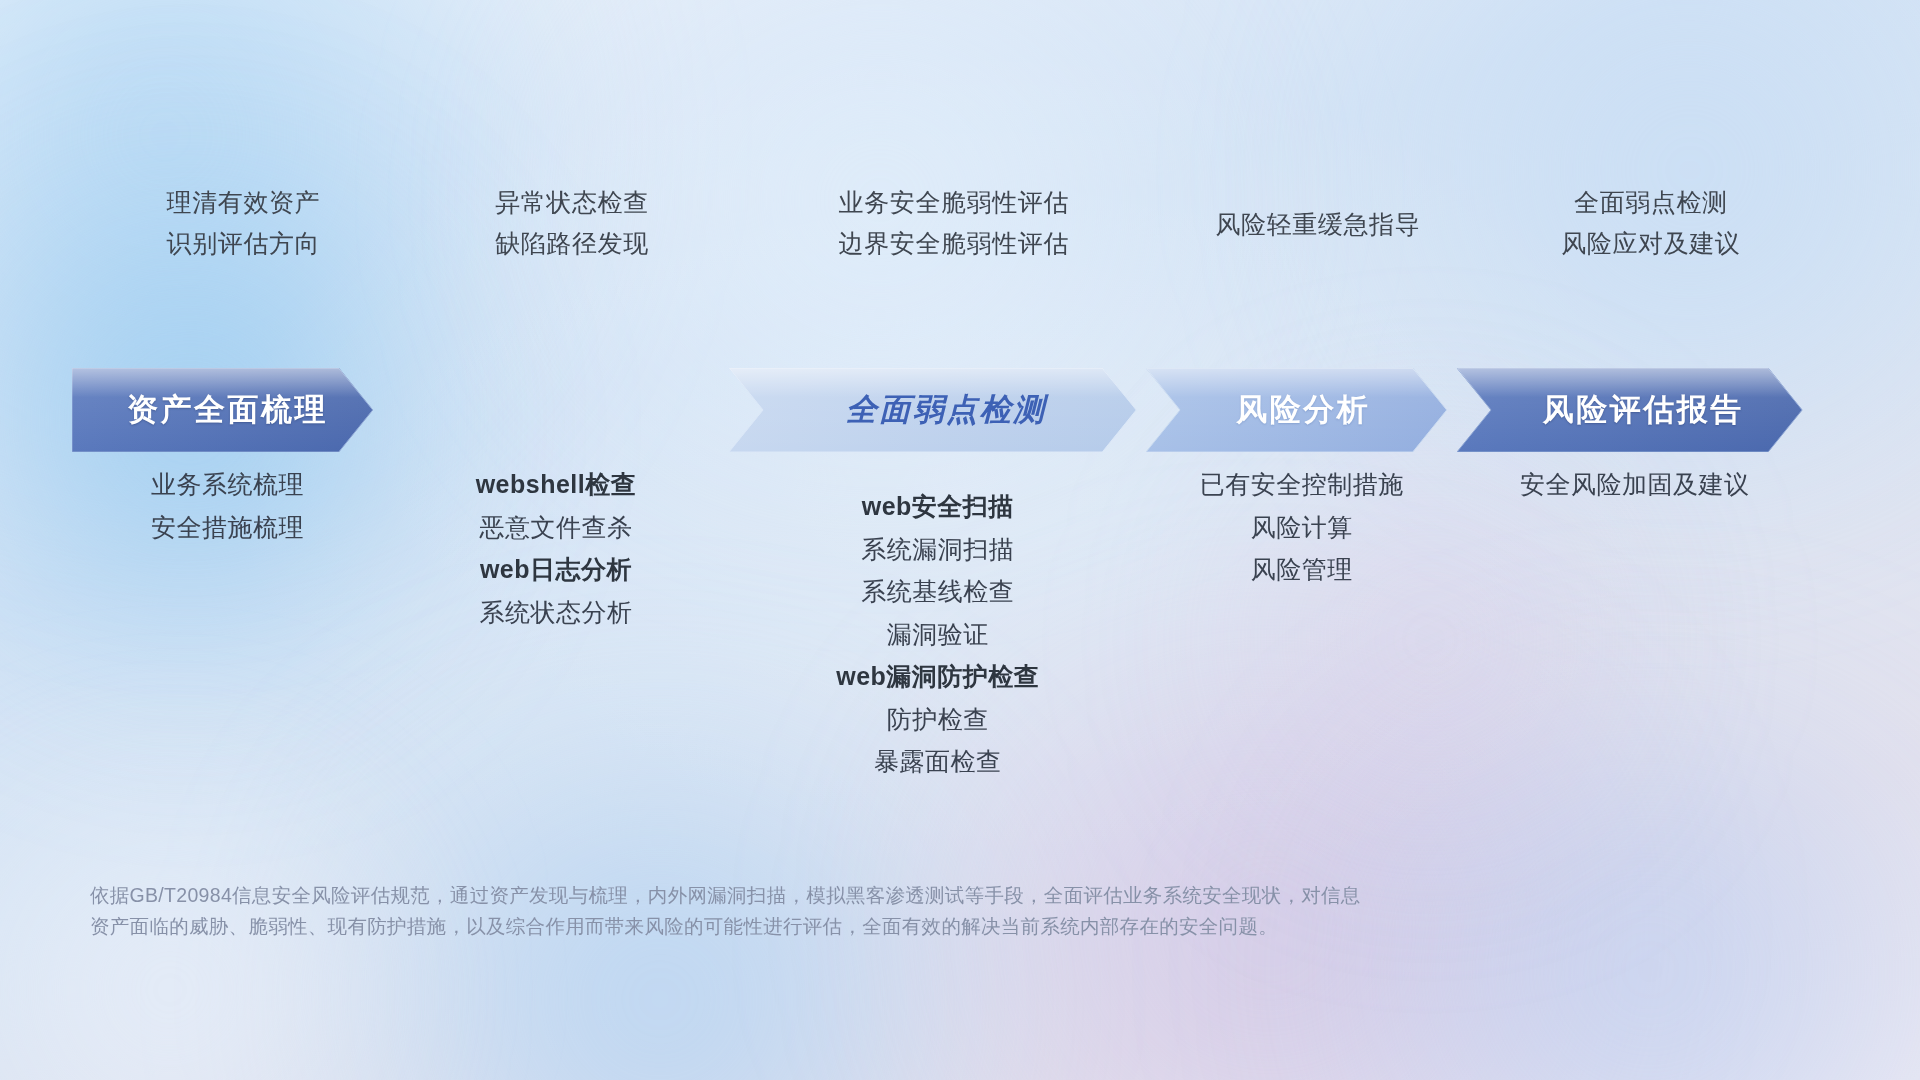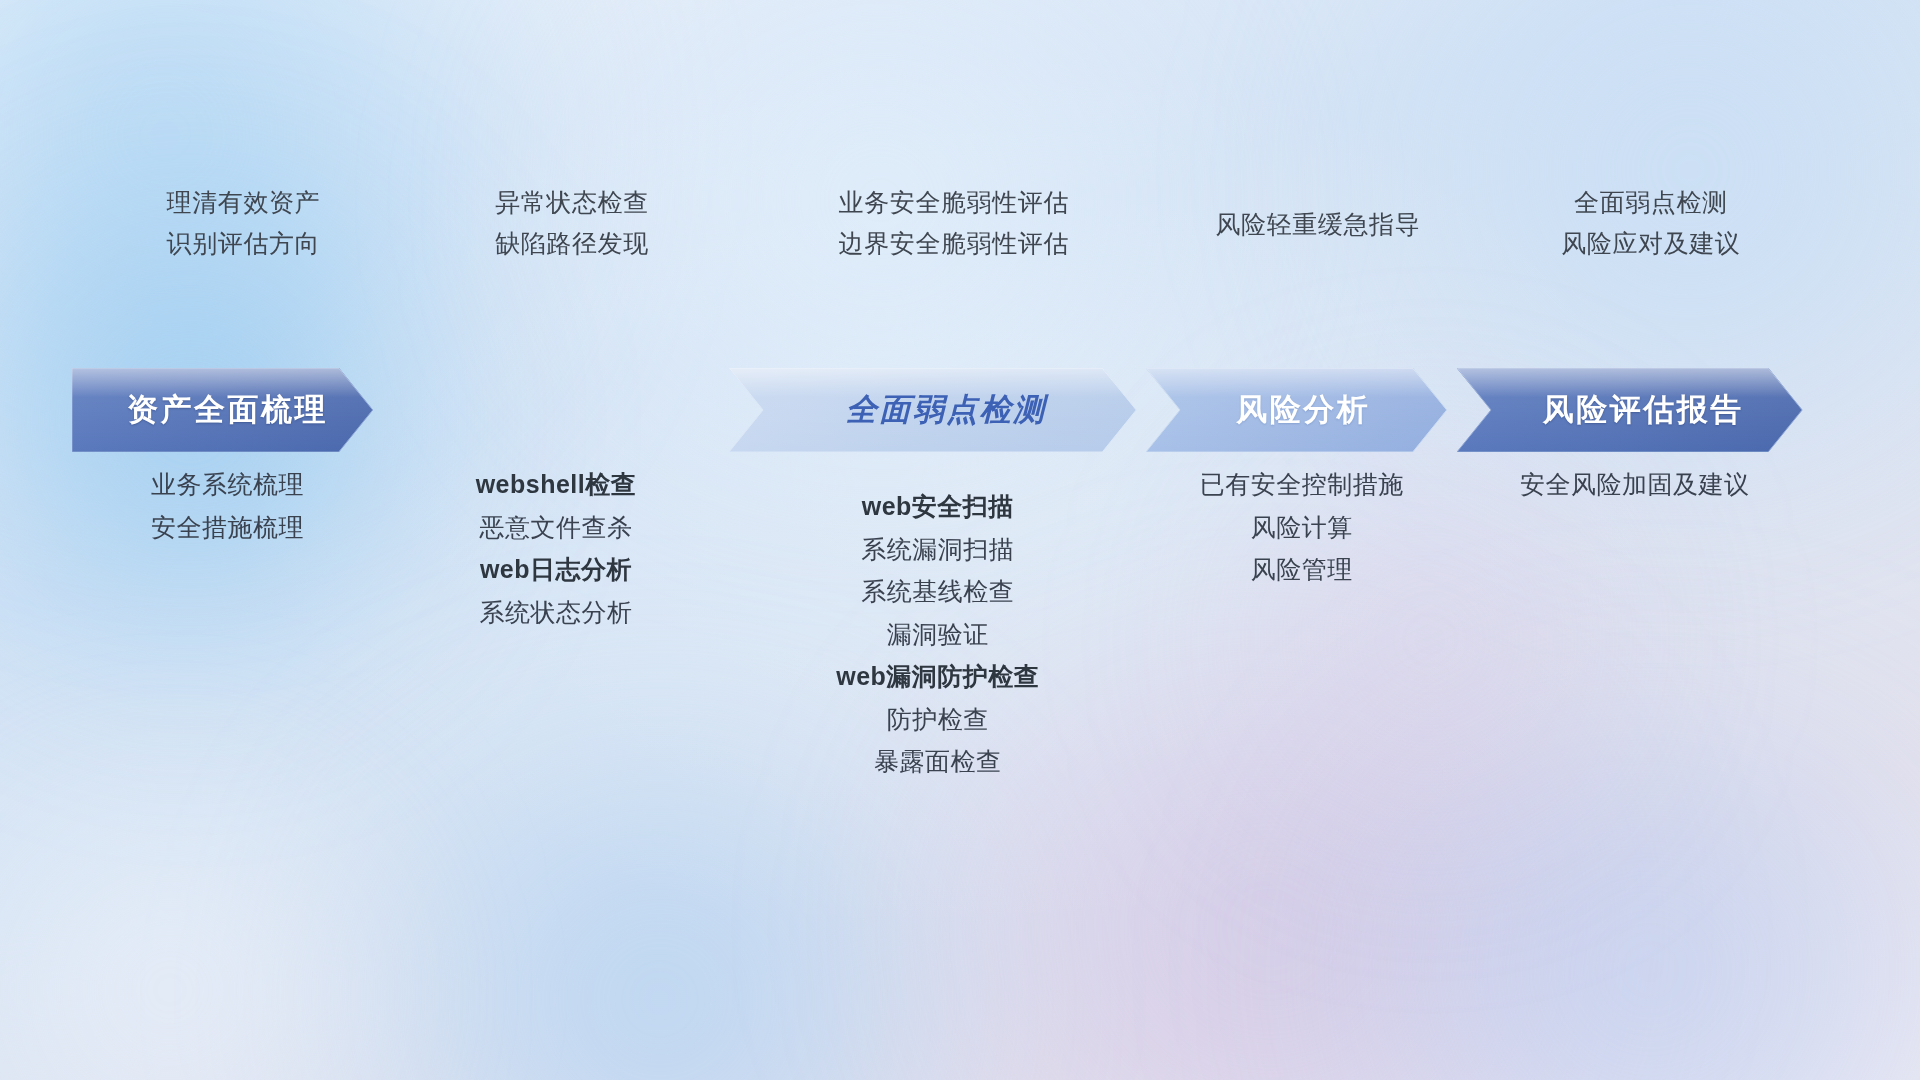--- a/index.html
+++ b/index.html
@@ -328,15 +328,19 @@
         <div class="bottom-col" style="width: 310.8px;">
           <div class="sub-item">已有安全控制措施</div>
           <div class="sub-item">风险计算</div>
           <div class="sub-item">风险管理</div>
         </div>
         <div class="bottom-col" style="width: 355.2px;">
           <div class="sub-item">安全风险加固及建议</div>
         </div>
       </div>
 
+    <div class="footer">
+      <p>依据GB/T20984信息安全风险评估规范，通过资产发现与梳理，内外网漏洞扫描，模拟黑客渗透测试等手段，全面评估业务系统安全现状，对信息</p>
+      <p>资产面临的威胁、脆弱性、现有防护措施，以及综合作用而带来风险的可能性进行评估，全面有效的解决当前系统内部存在的安全问题。</p>
+    </div>
 
   </div>
 </div>
 
 </body></html>

